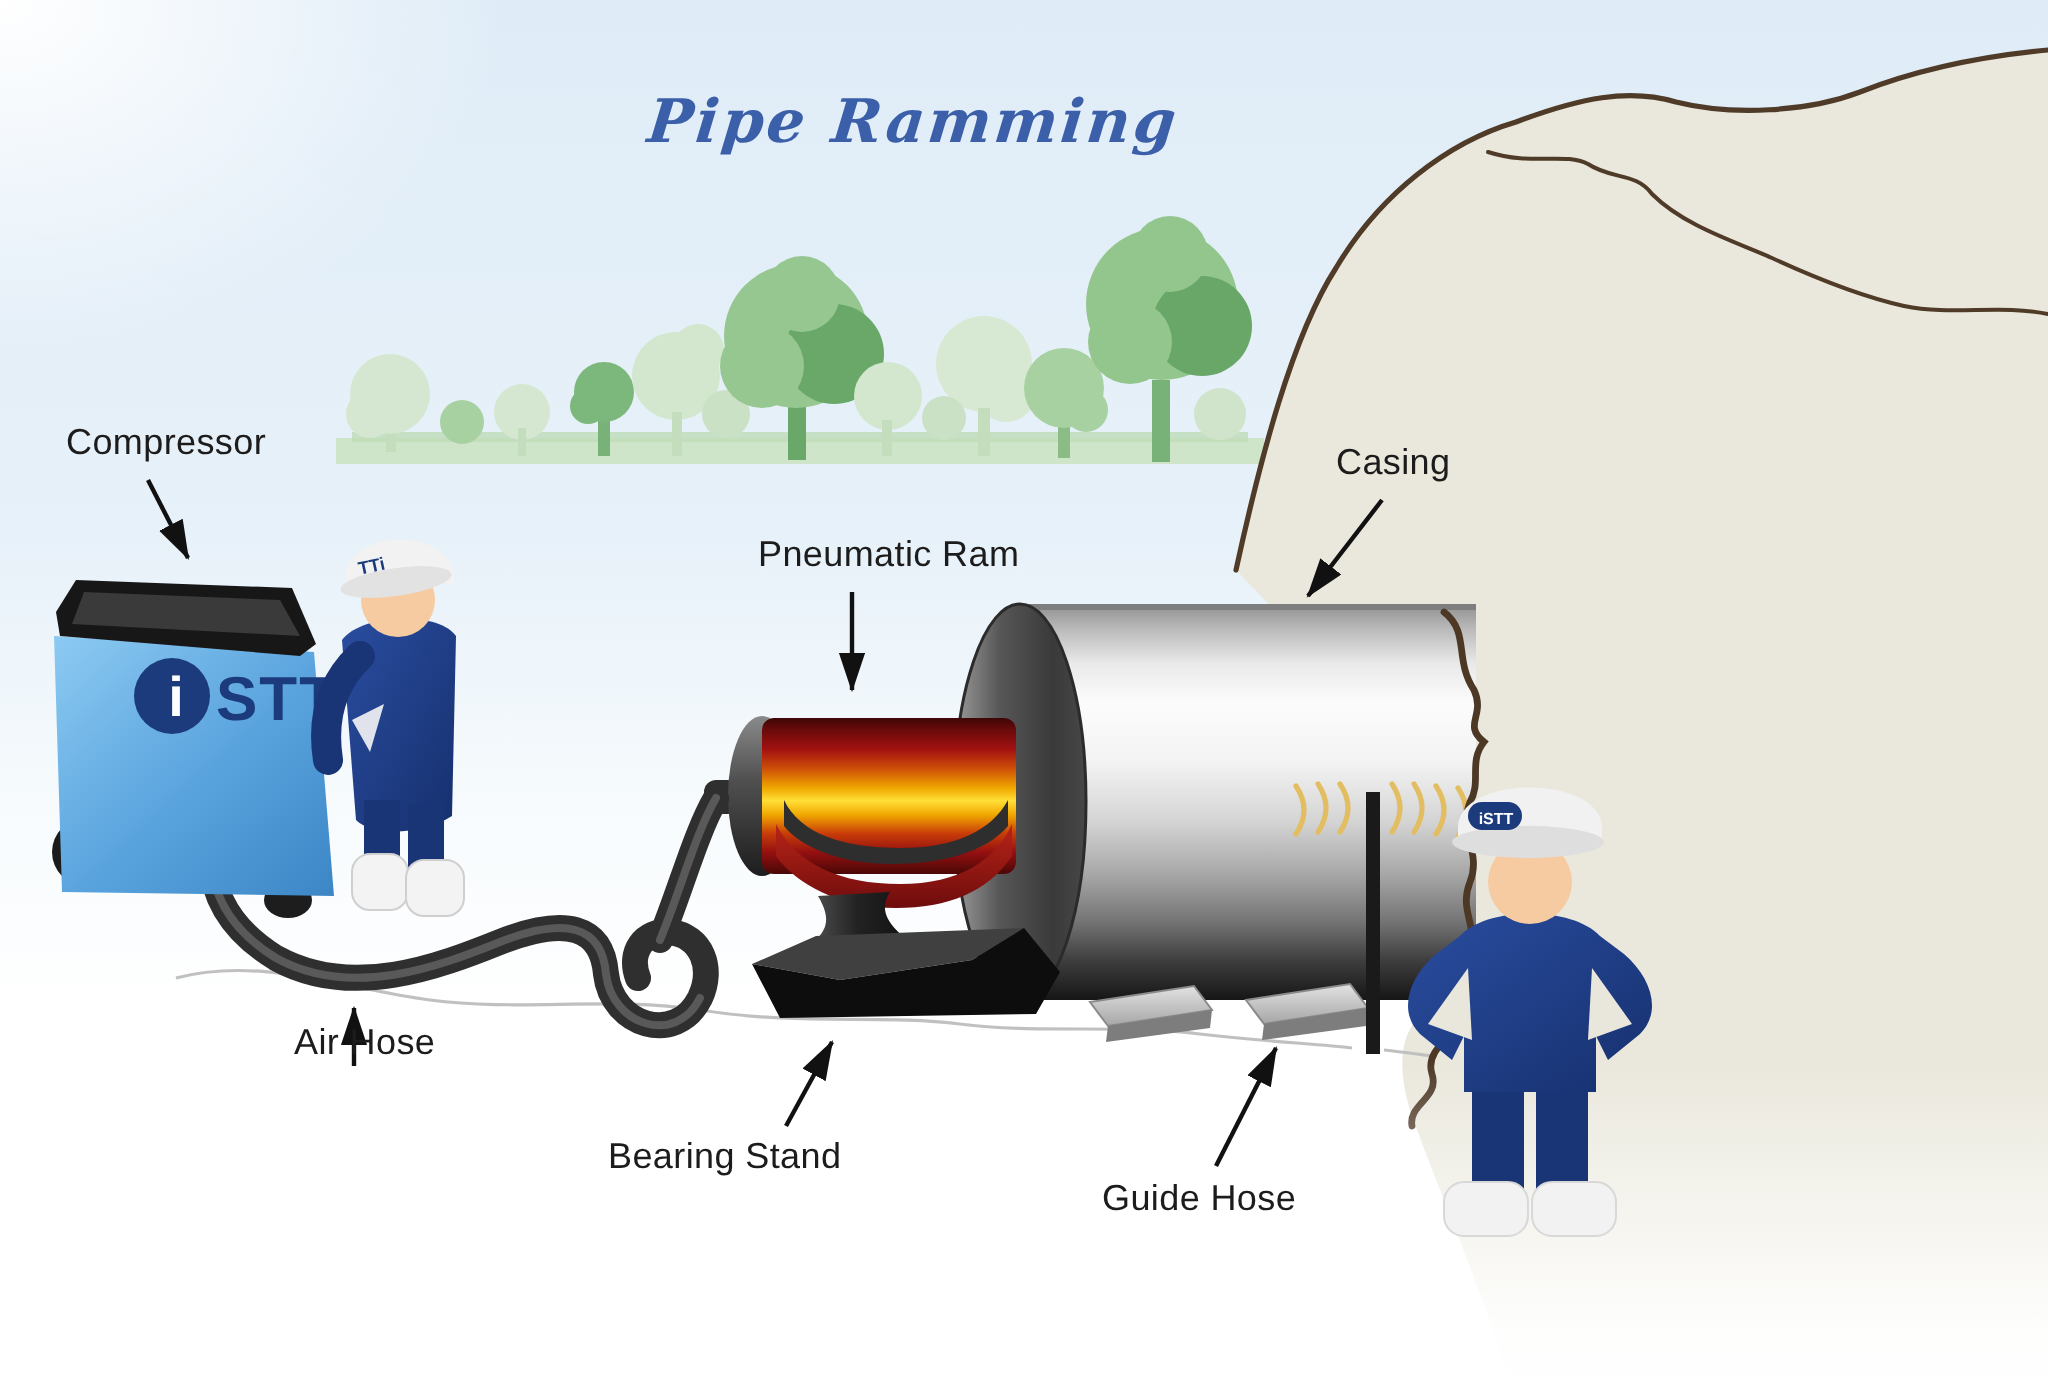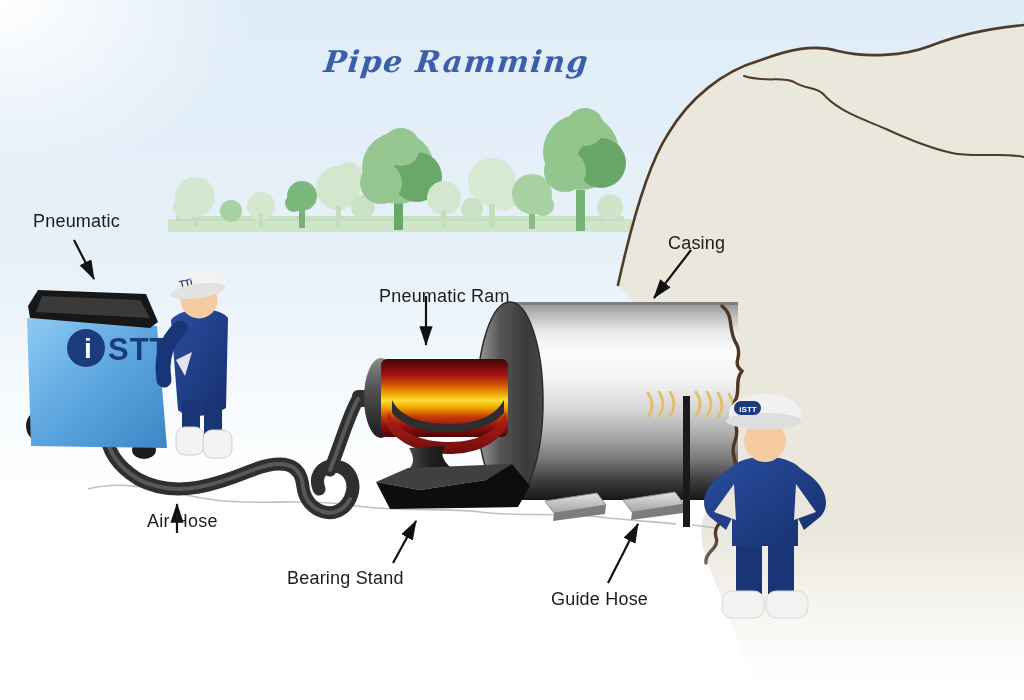--- a/index.html
+++ b/index.html
@@ -261,19 +261,19 @@
       <line x1="74" y1="240" x2="94" y2="279" marker-end="url(#ah)"></line>
       <line x1="426" y1="296" x2="426" y2="345" marker-end="url(#ah)"></line>
       <line x1="691" y1="250" x2="654" y2="298" marker-end="url(#ah)"></line>
       <line x1="177" y1="533" x2="177" y2="504" marker-end="url(#ah)"></line>
       <line x1="393" y1="563" x2="416" y2="521" marker-end="url(#ah)"></line>
       <line x1="608" y1="583" x2="638" y2="524" marker-end="url(#ah)"></line>
     </g>
   </svg>
 
   <div class="title">Pipe Ramming</div>
-  <div class="label" style="left:33px;top:212px">Pneumatic</div>
-  <div class="label" style="left:379px;top:287px">Pneumatic Ram</div>
-  <div class="label" style="left:668px;top:234px">Casing</div>
+  <div class="label" style="left:33px;top:212px">Compressor</div>
+  <div class="label" style="left:379px;top:268px">Pneumatic Ram</div>
+  <div class="label" style="left:668px;top:222px">Casing</div>
   <div class="label" style="left:147px;top:512px">Air Hose</div>
-  <div class="label" style="left:287px;top:569px">Bearing Stand</div>
+  <div class="label" style="left:304px;top:569px">Bearing Stand</div>
   <div class="label" style="left:551px;top:590px">Guide Hose</div>
 </div>
 
 </body></html>

